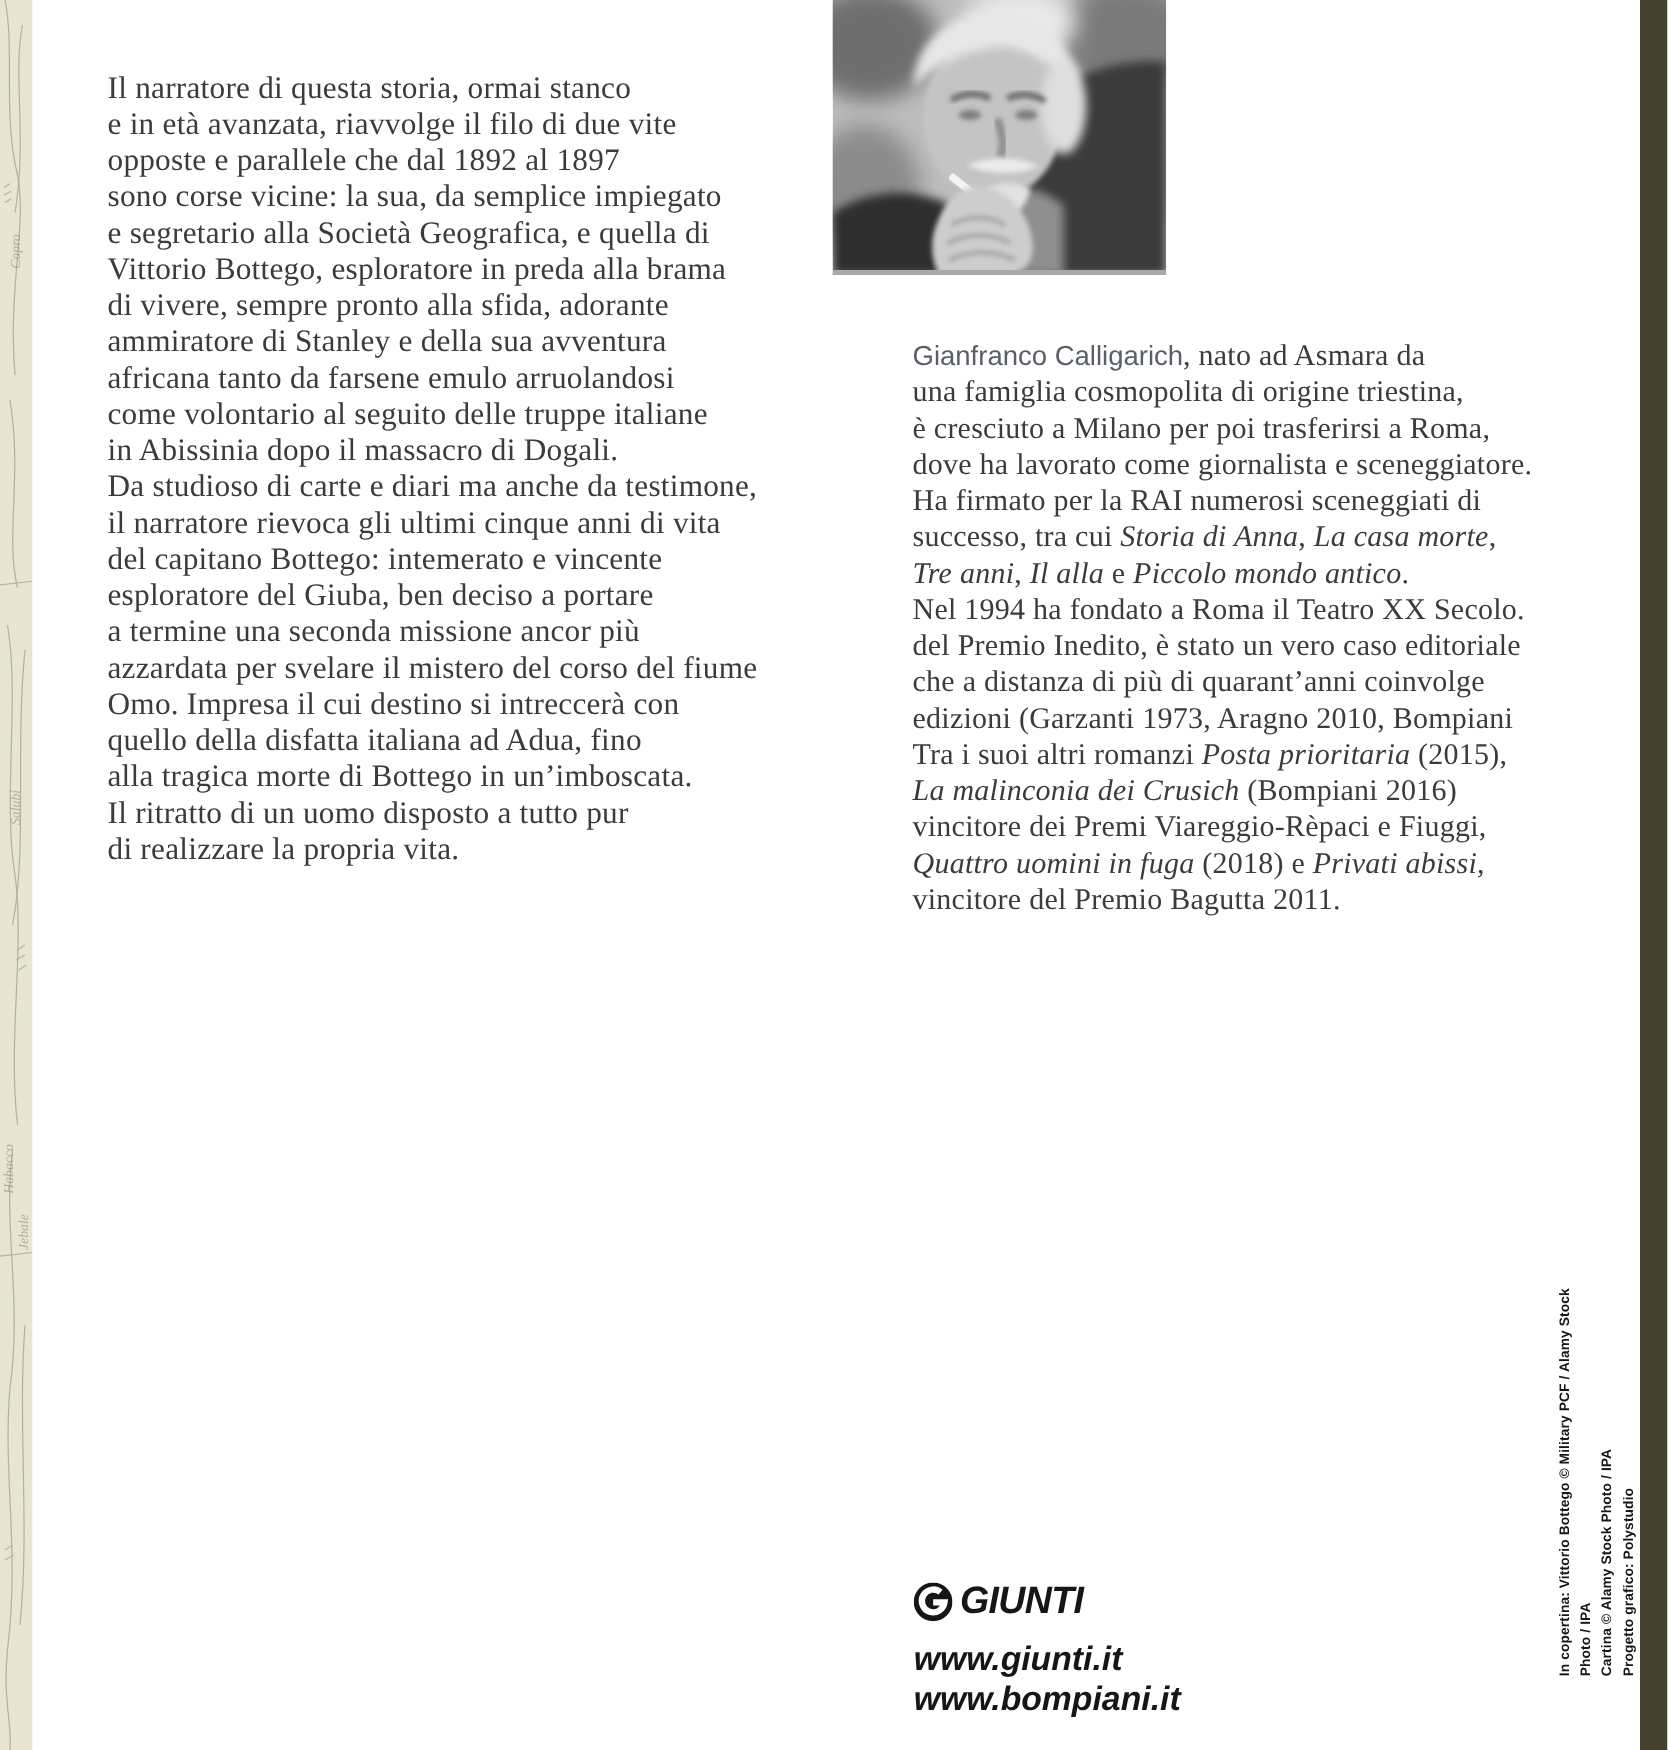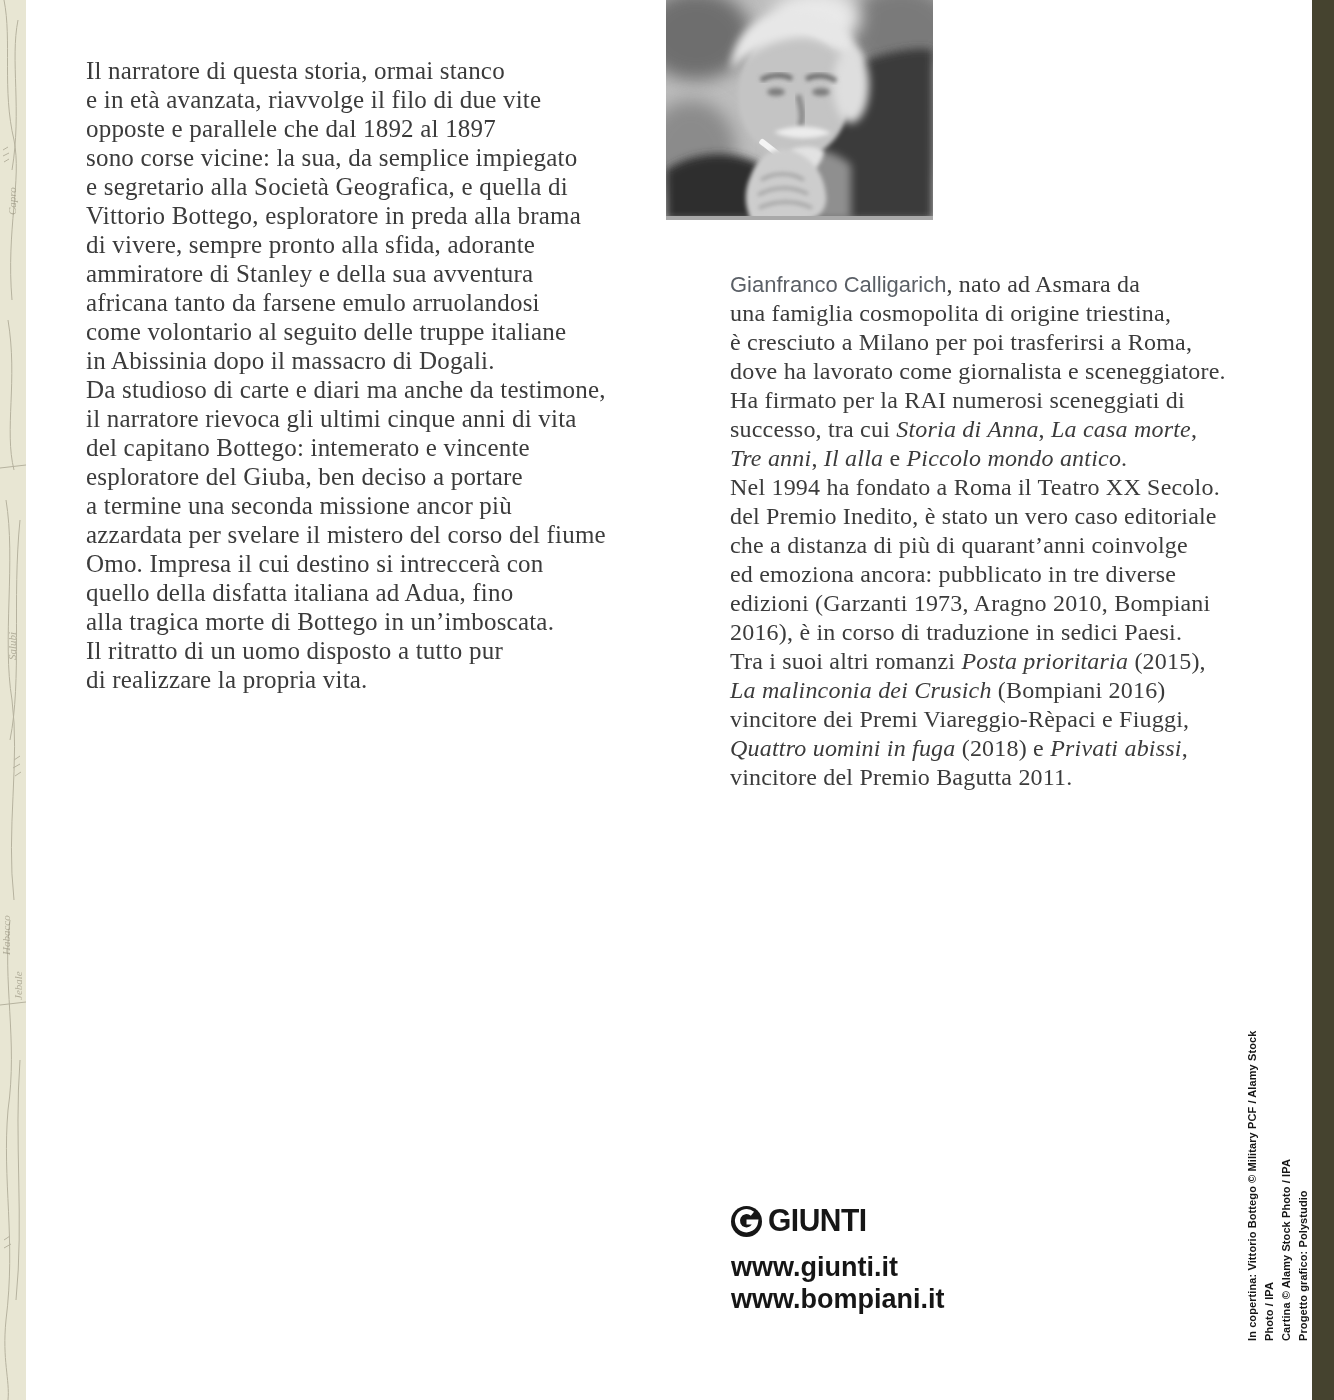--- a/index.html
+++ b/index.html
@@ -23,21 +23,21 @@
   
   .bio{position:absolute;left:730px;top:270px;width:575px;color:#3b3b3b;}
   .rich-line{font-size:24px;line-height:29px;letter-spacing:0.2px;}
   .seg-n{font-style:normal;}
   .seg-i{font-style:italic;}
   .seg-name{
     font-family:"Liberation Sans", sans-serif;font-weight:normal;
     font-size:22px;color:#5a5f66;letter-spacing:0;
   }
   
-  .publisher{position:absolute;left:731px;top:1204px;font-family:"Liberation Sans", sans-serif;}
+  .publisher{position:absolute;left:731px;top:1264px;font-family:"Liberation Sans", sans-serif;font-style:italic;}
   .logo-row{display:flex;align-items:center;gap:6px;}
   .logo-mark{width:31px;height:31px;display:block;}
   .wordmark{
     font-weight:bold;font-size:30px;color:#161616;letter-spacing:-0.5px;
     transform:scaleY(1.02);
   }
   .urls{margin-top:13px;font-weight:bold;font-size:27px;color:#161616;line-height:32px;}
   
   .credits{
     position:absolute;left:1244px;top:1341px;width:330px;
@@ -154,23 +154,21 @@
     <div class="rich-line"><span class="seg-name">Gianfranco Calligarich</span><span class="seg-n">, nato ad Asmara da</span></div>
     <div class="rich-line"><span class="seg-n">una famiglia cosmopolita di origine triestina,</span></div>
     <div class="rich-line"><span class="seg-n">è cresciuto a Milano per poi trasferirsi a Roma,</span></div>
     <div class="rich-line"><span class="seg-n">dove ha lavorato come giornalista e sceneggiatore.</span></div>
     <div class="rich-line"><span class="seg-n">Ha firmato per la RAI numerosi sceneggiati di</span></div>
     <div class="rich-line"><span class="seg-n">successo, tra cui </span><span class="seg-i">Storia di Anna</span><span class="seg-n">, </span><span class="seg-i">La casa morte</span><span class="seg-n">,</span></div>
     <div class="rich-line"><span class="seg-i">Tre anni</span><span class="seg-n">, </span><span class="seg-i">Il alla</span><span class="seg-n"> e </span><span class="seg-i">Piccolo mondo antico</span><span class="seg-n">.</span></div>
     <div class="rich-line"><span class="seg-n">Nel 1994 ha fondato a Roma il Teatro XX Secolo.</span></div>
     <div class="rich-line"><span class="seg-n">del Premio Inedito, è stato un vero caso editoriale</span></div>
     <div class="rich-line"><span class="seg-n">che a distanza di più di quarant’anni coinvolge</span></div>
-    <div class="rich-line"><span class="seg-n">ed emoziona ancora: pubblicato in tre diverse</span></div>
     <div class="rich-line"><span class="seg-n">edizioni (Garzanti 1973, Aragno 2010, Bompiani</span></div>
-    <div class="rich-line"><span class="seg-n">2016), è in corso di traduzione in sedici Paesi.</span></div>
     <div class="rich-line"><span class="seg-n">Tra i suoi altri romanzi </span><span class="seg-i">Posta prioritaria</span><span class="seg-n"> (2015),</span></div>
     <div class="rich-line"><span class="seg-i">La malinconia dei Crusich</span><span class="seg-n"> (Bompiani 2016)</span></div>
     <div class="rich-line"><span class="seg-n">vincitore dei Premi Viareggio-Rèpaci e Fiuggi,</span></div>
     <div class="rich-line"><span class="seg-i">Quattro uomini in fuga</span><span class="seg-n"> (2018) e </span><span class="seg-i">Privati abissi</span><span class="seg-n">,</span></div>
     <div class="rich-line"><span class="seg-n">vincitore del Premio Bagutta 2011.</span></div>
   </div>
 
 <div class="publisher">
   <div class="logo-row">
     <svg class="logo-mark" viewBox="0 0 34 34" xmlns="http://www.w3.org/2000/svg">

